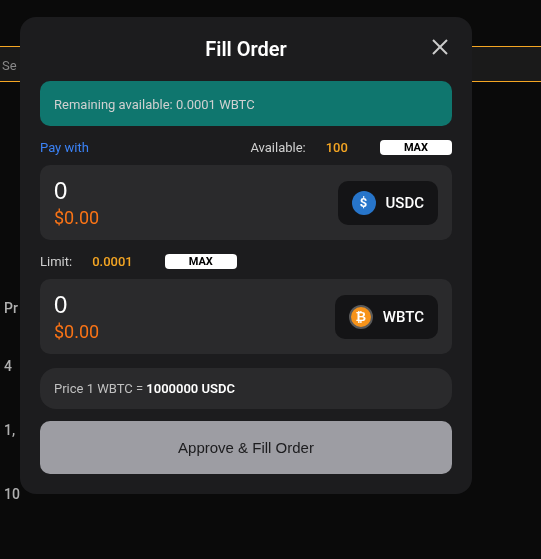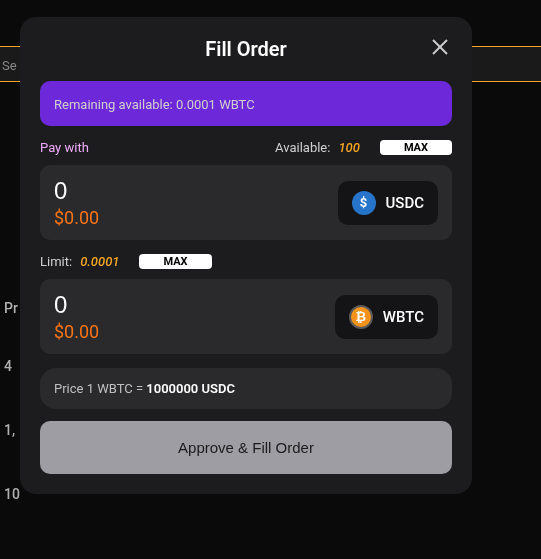--- a/index.html
+++ b/index.html
@@ -65,40 +65,40 @@
       top: -2px;
       width: 24px;
       height: 24px;
       cursor: pointer;
       display: flex;
       align-items: center;
       justify-content: center;
     }
     .close-btn svg { stroke: #ccc; }
     .info-box {
-      background: #6d28d9;
+      background: #0f766e;
       border-radius: 10px;
       padding: 13px 14px;
       margin-bottom: 14px;
     }
     .info-box-text {
       color: #d0d0d0;
       font-size: 13px;
     }
     .section { margin-bottom: 14px; }
     .section-header {
       display: flex;
       justify-content: space-between;
       align-items: center;
       margin-bottom: 10px;
       font-size: 13px;
     }
-    .section-label { color: #f0abfc; }
-    .section-right { color: #d0d0d0; display: flex; align-items: center; gap: 8px; }
-    .amt-highlight { color: #f5a623; font-weight: 500; font-style: italic; }
+    .section-label { color: #3b82f6; }
+    .section-right { color: #d0d0d0; display: flex; align-items: center; gap: 20px; }
+    .amt-highlight { color: #f5a623; font-weight: 500; }
     .max-badge {
       background: #fff;
       color: #000;
       font-size: 11px;
       font-weight: 700;
       padding: 1px 24px;
       border-radius: 4px;
       margin-left: 12px;
       cursor: pointer;
     }

